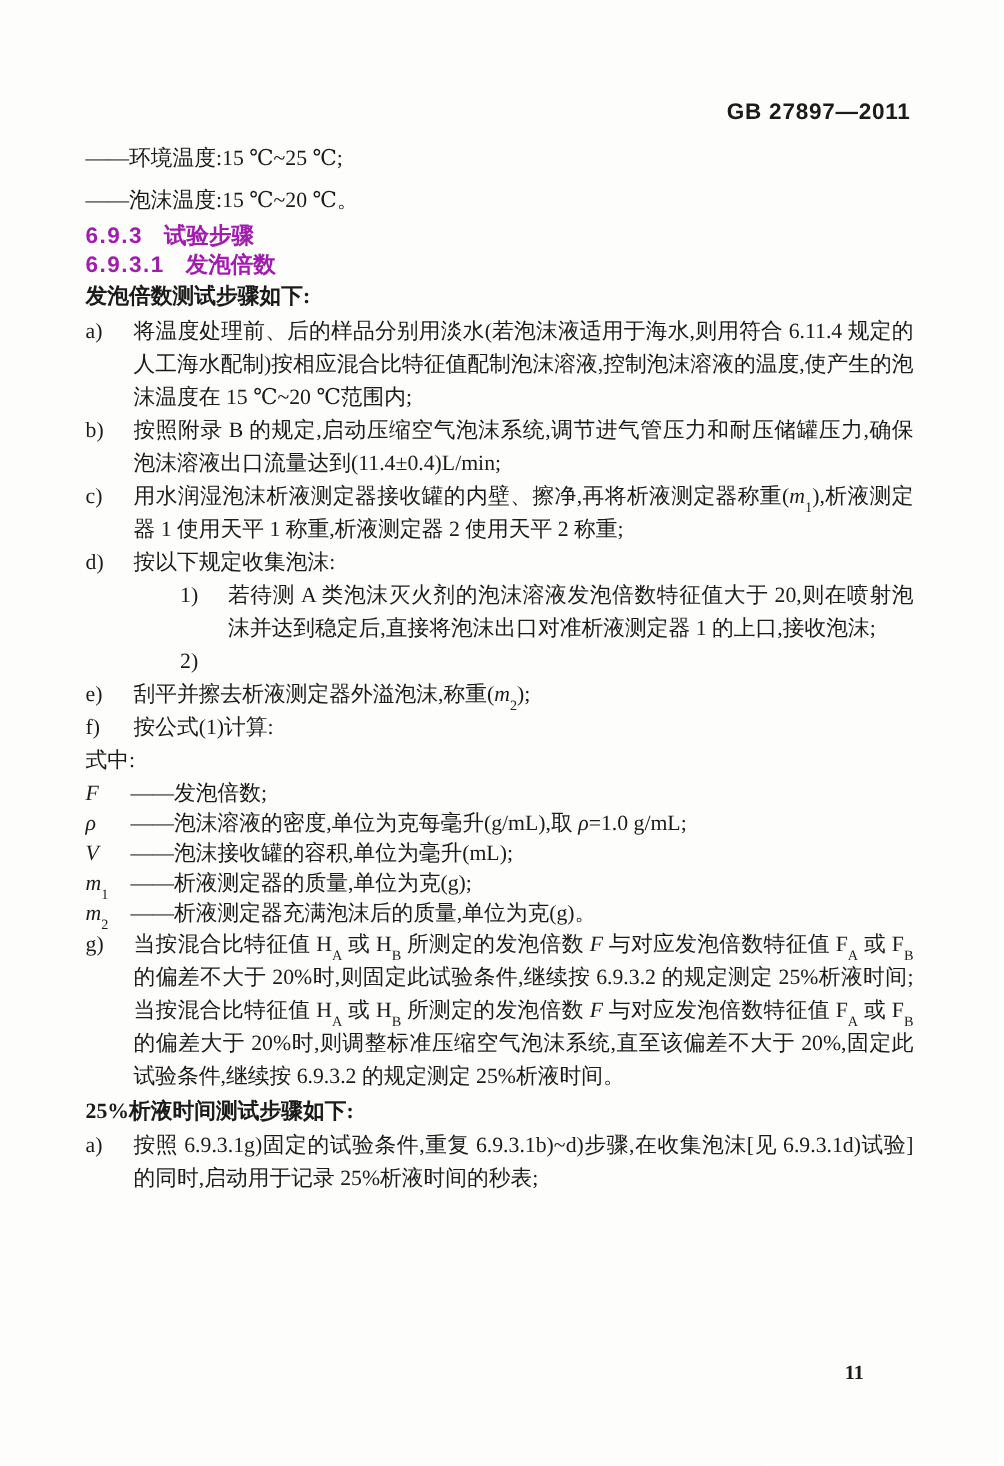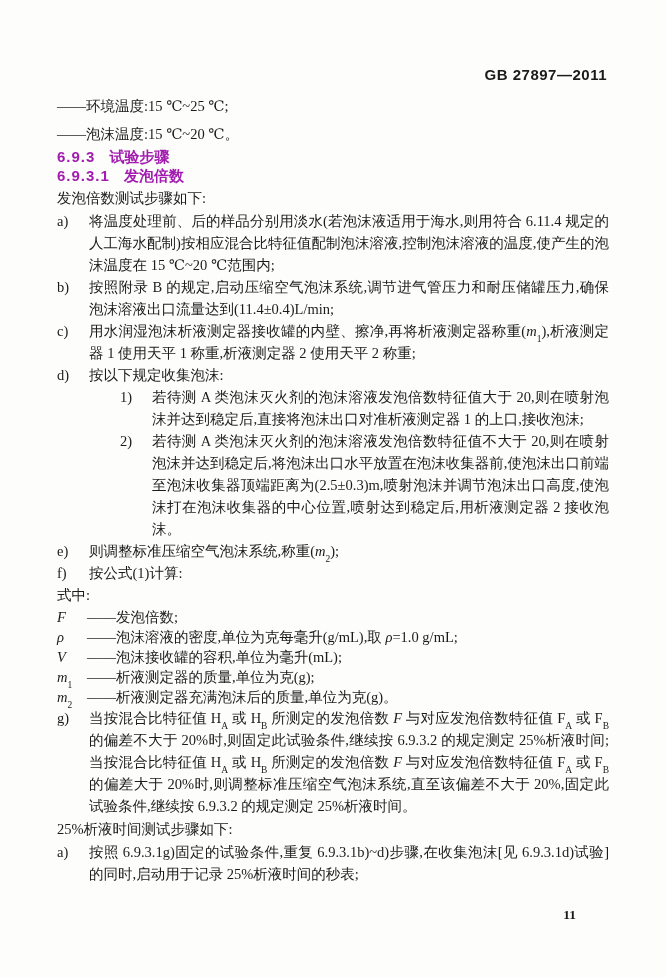--- a/index.html
+++ b/index.html
@@ -10,21 +10,21 @@
           font-weight:bold;font-size:15px;letter-spacing:.5px;}
   .content{position:absolute;left:57px;right:57px;top:92px;}
   .content p,.content h3,.content div{margin:0;padding:0;}
   .dash{padding-left:31px;font-size:14.5px;line-height:28px;}
   .h{font-family:"Liberation Sans","DejaVu Sans",sans-serif;font-weight:bold;
      font-size:15px;color:#a21caf;}
   .h .hn{margin-right:14px;letter-spacing:1px;}
   .h1{margin-top:13px;}
   .h2{margin-top:9px;}
   .h3x{margin-top:10px;margin-bottom:5px;}
-  .intro{padding-left:31px;font-size:14.5px;line-height:24px;margin-top:7px;margin-bottom:2px;}
+  .intro{padding-left:31px;font-size:14.5px;line-height:24px;margin-top:7px;margin-bottom:2px;font-weight:bold;}
   .li{display:flex;padding-left:31px;font-size:14.5px;line-height:22px;}
   .li .mk{flex:0 0 32px;width:32px;}
   .li .bd{flex:1;text-align:justify;word-break:break-all;}
   .li.sub{padding-left:63px;}
   .formula{display:flex;align-items:baseline;padding-left:150px;font-size:14.5px;
            line-height:24px;margin:2px 0;}
   .f-eq{white-space:nowrap;letter-spacing:.5px;}
   .f-leader{flex:1;overflow:hidden;white-space:nowrap;margin:0 2px 0 16px;letter-spacing:-1px;}
   .f-no{white-space:nowrap;}
   .where{padding-left:31px;font-size:14.5px;line-height:23px;}
@@ -73,26 +73,25 @@
       <div class="bd"><span>按以下规定收集泡沫:</span></div>
     </div>
 
     <div class="li sub">
       <span class="mk">1)</span>
       <div class="bd"><span>若待测 A 类泡沫灭火剂的泡沫溶液发泡倍数特征值大于 20,则在喷射泡沫并达到稳定后,直接将泡沫出口对准析液测定器 1 的上口,接收泡沫;</span></div>
     </div>
 
     <div class="li sub">
       <span class="mk">2)</span>
-      <div class="bd"><span>若待测 A 类泡沫灭火剂的泡沫溶液发泡倍数特征值不大于 20,则在喷射泡沫并达到稳定后,将泡沫出口水平放置在泡沫收集器前,使泡沫出口前端至泡沫收集器顶端距离为(2.5±0.3)m,喷射泡沫并调节泡沫出口高度,使泡沫打在泡沫收集器的中心位置,喷射达到稳定后,用析液测定器 2 接收泡沫。</span></div>
     </div>
 
     <div class="li">
       <span class="mk">e)</span>
-      <div class="bd"><span>则调整标准压缩空气泡沫系统,称重(</span><em>m</em><sub>2</sub><span>);</span></div>
+      <div class="bd"><span>刮平并擦去析液测定器外溢泡沫,称重(</span><em>m</em><sub>2</sub><span>);</span></div>
     </div>
 
     <div class="li">
       <span class="mk">f)</span>
       <div class="bd"><span>按公式(1)计算:</span></div>
     </div>
 
 
     <p class="where">式中:</p>
 

